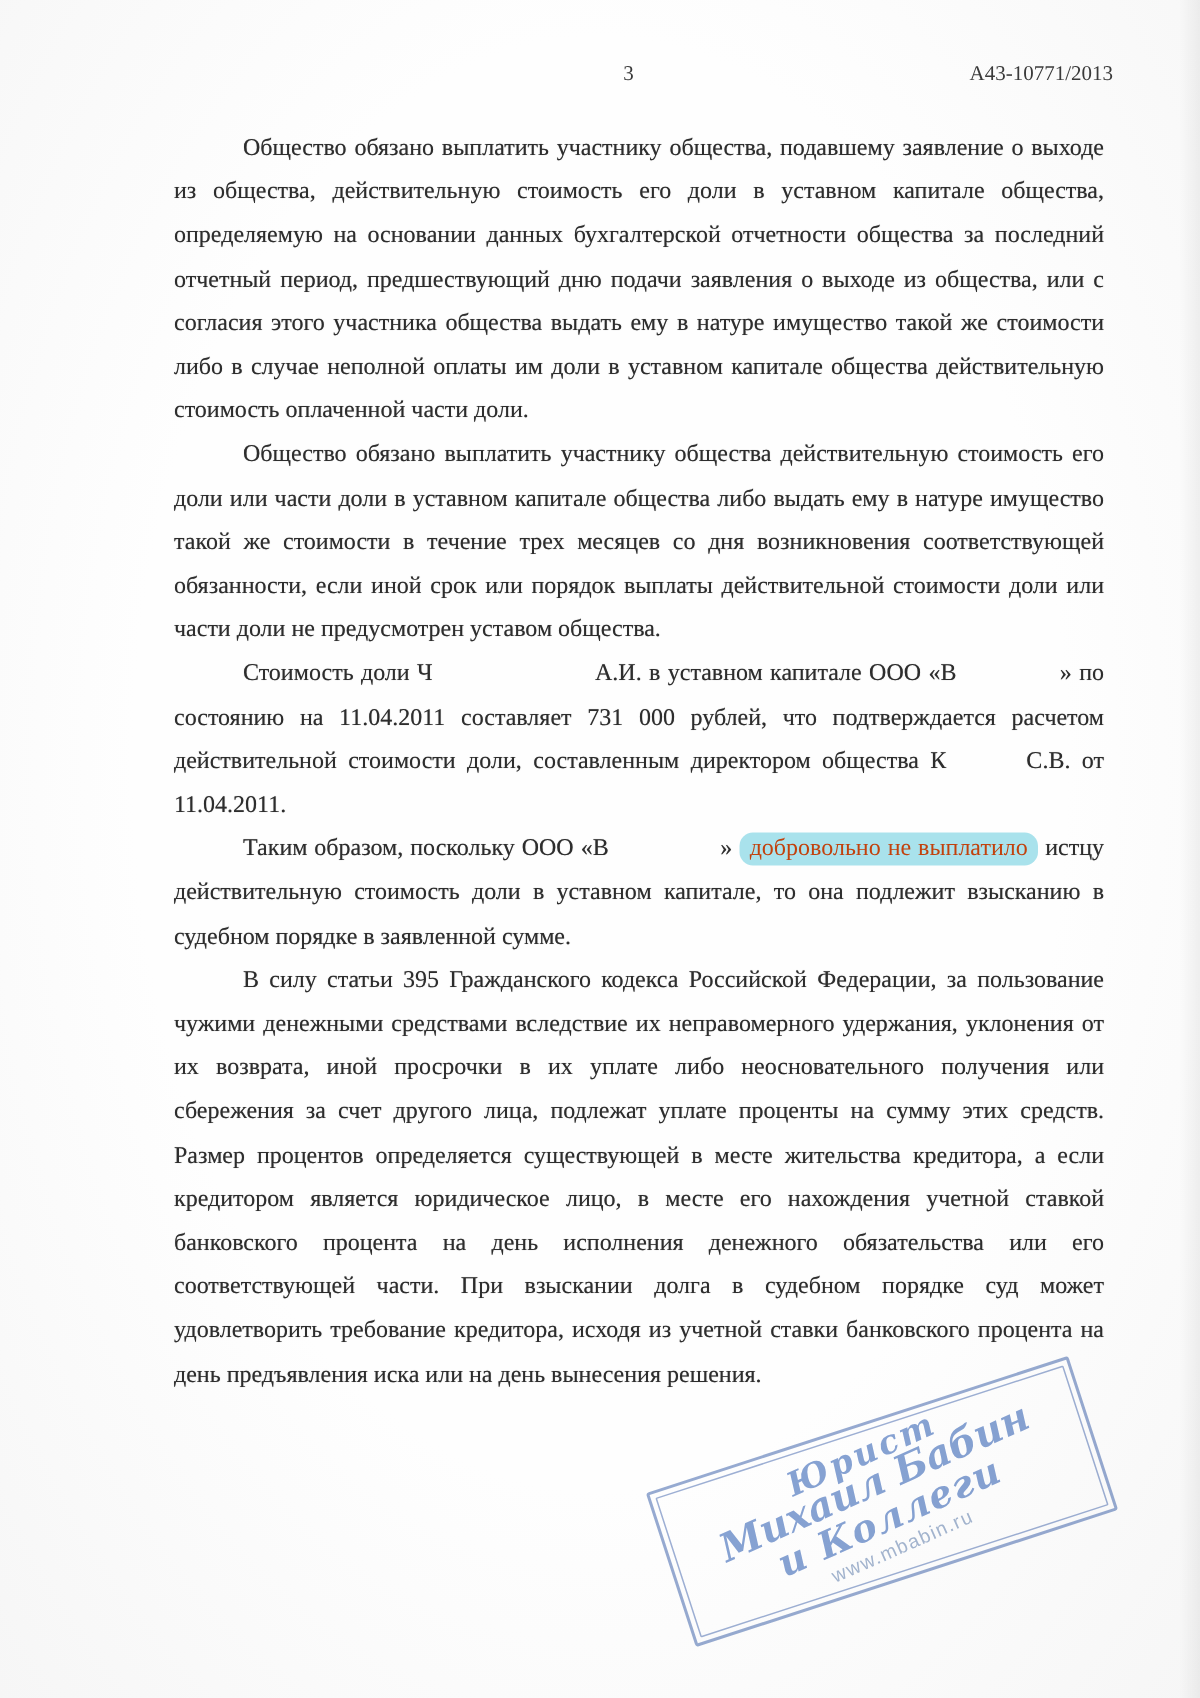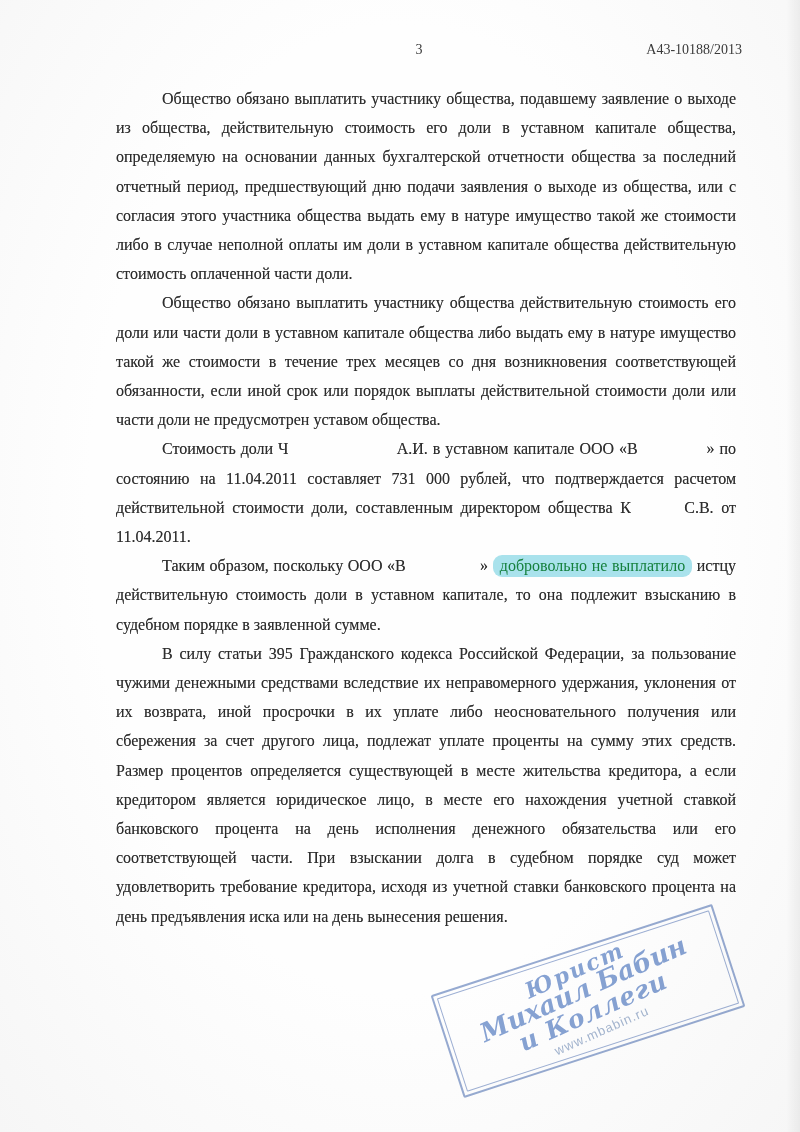--- a/index.html
+++ b/index.html
@@ -30,21 +30,21 @@
   .case-num { position: absolute; right: 58px; }
   .body-text {
     position: absolute; top: 84px; left: 116px; width: 620px;
     font-size: 16px; line-height: 29.2px; color: #2d2d2d;
     text-align: justify;
     text-shadow: 0 0 0.5px rgba(40,40,40,0.55);
   }
   .body-text p { margin: 0; text-indent: 46px; }
   .hl {
     background: #a9e2ec;
-    color: #15803d;
+    color: #c2410c;
     border-radius: 9px;
     padding: 2px 7px 3px 7px;
     text-shadow: none;
     box-decoration-break: clone;
     margin-top: 39px;
     -webkit-box-decoration-break: clone;
   }
   .stamp {
     position: absolute; left: 440px; top: 947px; width: 292px; height: 104px;
     transform: rotate(-18deg);
@@ -81,21 +81,21 @@
 </style>
 </head>
 <body>
 
 <div class="page">
 
   <div class="scan-edge"></div>
 
   <div class="header">
     <span class="page-num">3</span>
-    <span class="case-num">А43-10188/2013</span>
+    <span class="case-num">А43-10771/2013</span>
   </div>
 
   <div class="body-text">
     <p>Общество обязано выплатить участнику общества, подавшему заявление о выходе из общества, действительную стоимость его доли в уставном капитале общества, определяемую на основании данных бухгалтерской отчетности общества за последний отчетный период, предшествующий дню подачи заявления о выходе из общества, или с согласия этого участника общества выдать ему в натуре имущество такой же стоимости либо в случае неполной оплаты им доли в уставном капитале общества действительную стоимость оплаченной части доли.</p>
     <p>Общество обязано выплатить участнику общества действительную стоимость его доли или части доли в уставном капитале общества либо выдать ему в натуре имущество такой же стоимости в течение трех месяцев со дня возникновения соответствующей обязанности, если иной срок или порядок выплаты действительной стоимости доли или части доли не предусмотрен уставом общества.</p>
     <p>Стоимость доли Ч&nbsp;&nbsp;&nbsp;&nbsp;&nbsp;&nbsp;&nbsp;&nbsp;&nbsp;&nbsp;&nbsp;&nbsp;&nbsp;&nbsp;&nbsp;&nbsp;&nbsp;&nbsp;&nbsp;&nbsp;&nbsp;&nbsp;А.И. в уставном капитале ООО «В&nbsp;&nbsp;&nbsp;&nbsp;&nbsp;&nbsp;&nbsp;&nbsp;&nbsp;&nbsp;&nbsp;&nbsp;&nbsp;&nbsp;» по состоянию на 11.04.2011 составляет 731&nbsp;000 рублей, что подтверждается расчетом действительной стоимости доли, составленным директором общества К&nbsp;&nbsp;&nbsp;&nbsp;&nbsp;&nbsp;&nbsp;С.В. от 11.04.2011.</p>
     <p><span>Таким образом, поскольку ООО «В&nbsp;&nbsp;&nbsp;&nbsp;&nbsp;&nbsp;&nbsp;&nbsp;&nbsp;&nbsp;&nbsp;&nbsp;&nbsp;&nbsp;&nbsp;&nbsp;» </span><span class="hl">добровольно не выплатило</span><span> истцу действительную стоимость доли в уставном капитале, то она подлежит взысканию в судебном порядке в заявленной сумме.</span></p>
     <p>В силу статьи 395 Гражданского кодекса Российской Федерации, за пользование чужими денежными средствами вследствие их неправомерного удержания, уклонения от их возврата, иной просрочки в их уплате либо неосновательного получения или сбережения за счет другого лица, подлежат уплате проценты на сумму этих средств. Размер процентов определяется существующей в месте жительства кредитора, а если кредитором является юридическое лицо, в месте его нахождения учетной ставкой банковского процента на день исполнения денежного обязательства или его соответствующей части. При взыскании долга в судебном порядке суд может удовлетворить требование кредитора, исходя из учетной ставки банковского процента на день предъявления иска или на день вынесения решения.</p>
   </div>
 

